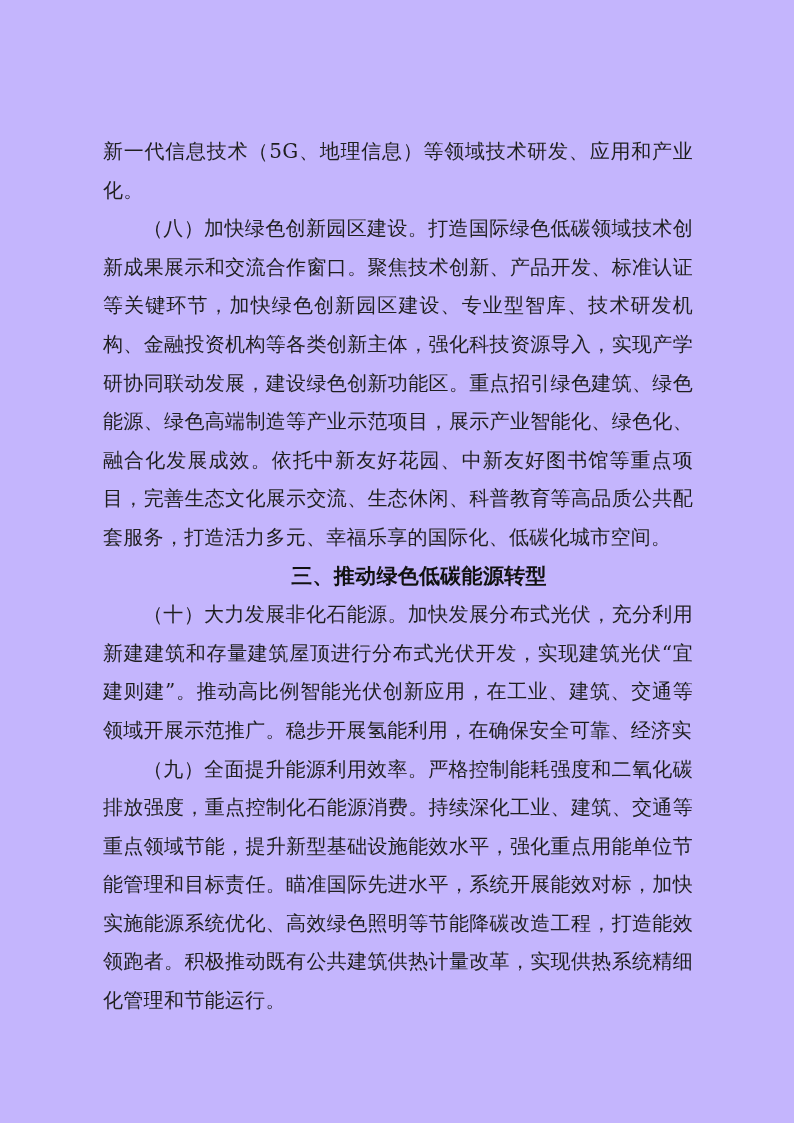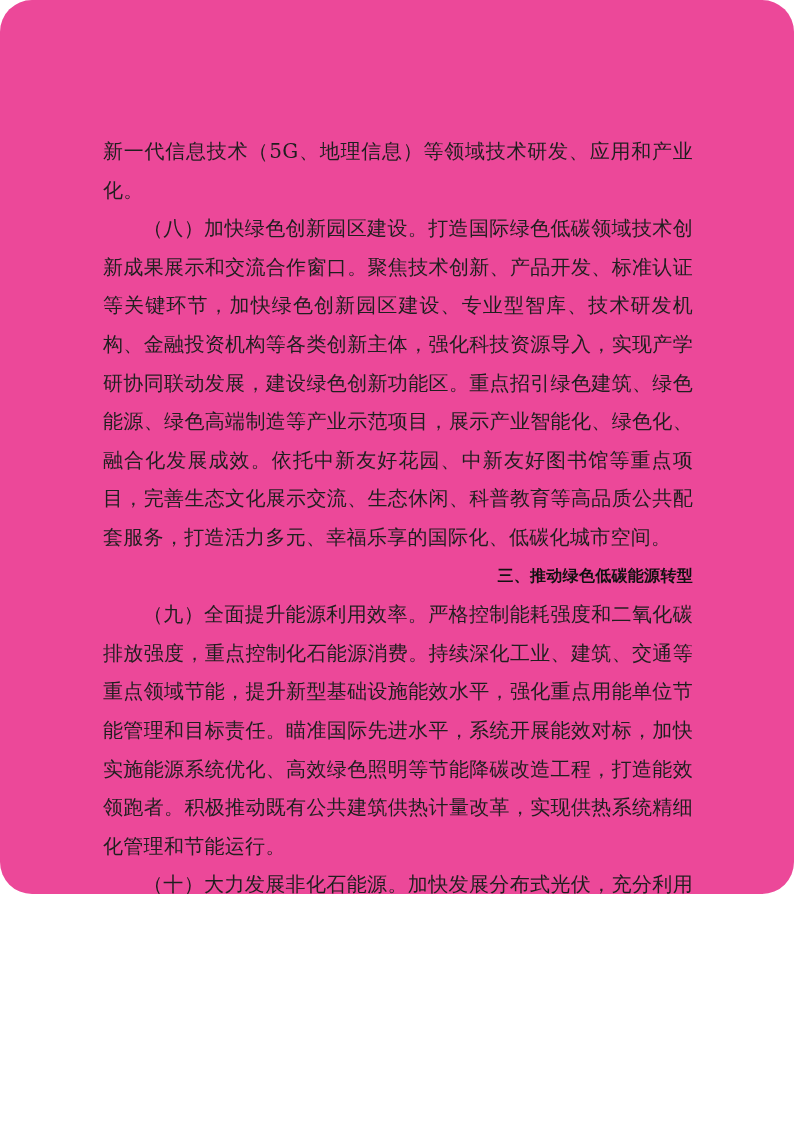--- a/index.html
+++ b/index.html
@@ -3,26 +3,25 @@
 <meta charset="utf-8">
 <style>
   html, body {
     margin: 0;
     padding: 0;
     background: #ffffff;
   }
   .page {
     position: relative;
     width: 794px;
-    height: 894px;
-    background: #ec4899;
+    height: 1123px;
+    background: #c4b5fd;
     overflow: hidden;
     font-family: "DejaVu Serif", "Liberation Serif", serif;
     color: #1f1f1f;
-    border-radius: 32px;
   }
   .content {
     position: absolute;
     left: 103px;
     top: 132px;
     width: 590px;
     font-size: 20px;
     line-height: 38.6px;
     text-align: justify;
     text-justify: inter-character;
@@ -40,36 +39,36 @@
   }
   .para .lead {
     font-weight: normal;
   }
   .section-heading {
     margin: 0;
     padding: 0;
     text-indent: 2em;
     font-family: "DejaVu Sans", "Liberation Sans", sans-serif;
     font-weight: bold;
-    font-size: 16px;
+    font-size: 21px;
     line-height: 38.6px;
-    text-align: right;
+    text-align: center;
     color: #111111;
   }
 </style>
 </head>
 <body>
 
 <div class="page">
   <div class="content">
 
     <p class="para-continuation">新一代信息技术（5G、地理信息）等领域技术研发、应用和产业化。</p>
 
     <p class="para"><span class="lead">（八）加快绿色创新园区建设。</span><span>打造国际绿色低碳领域技术创新成果展示和交流合作窗口。聚焦技术创新、产品开发、标准认证等关键环节，加快绿色创新园区建设、专业型智库、技术研发机构、金融投资机构等各类创新主体，强化科技资源导入，实现产学研协同联动发展，建设绿色创新功能区。重点招引绿色建筑、绿色能源、绿色高端制造等产业示范项目，展示产业智能化、绿色化、融合化发展成效。依托中新友好花园、中新友好图书馆等重点项目，完善生态文化展示交流、生态休闲、科普教育等高品质公共配套服务，打造活力多元、幸福乐享的国际化、低碳化城市空间。</span></p>
 
     <h2 class="section-heading">三、推动绿色低碳能源转型</h2>
 
+    <p class="para"><span class="lead">（十）大力发展非化石能源。</span><span>加快发展分布式光伏，充分利用新建建筑和存量建筑屋顶进行分布式光伏开发，实现建筑光伏“宜建则建”。推动高比例智能光伏创新应用，在工业、建筑、交通等领域开展示范推广。稳步开展氢能利用，在确保安全可靠、经济实</span></p>
+
     <p class="para"><span class="lead">（九）全面提升能源利用效率。</span><span>严格控制能耗强度和二氧化碳排放强度，重点控制化石能源消费。持续深化工业、建筑、交通等重点领域节能，提升新型基础设施能效水平，强化重点用能单位节能管理和目标责任。瞄准国际先进水平，系统开展能效对标，加快实施能源系统优化、高效绿色照明等节能降碳改造工程，打造能效领跑者。积极推动既有公共建筑供热计量改革，实现供热系统精细化管理和节能运行。</span></p>
-
-    <p class="para"><span class="lead">（十）大力发展非化石能源。</span><span>加快发展分布式光伏，充分利用新建建筑和存量建筑屋顶进行分布式光伏开发，实现建筑光伏“宜建则建”。推动高比例智能光伏创新应用，在工业、建筑、交通等领域开展示范推广。稳步开展氢能利用，在确保安全可靠、经济实</span></p>
 
   </div>
 </div>
 
 </body></html>

